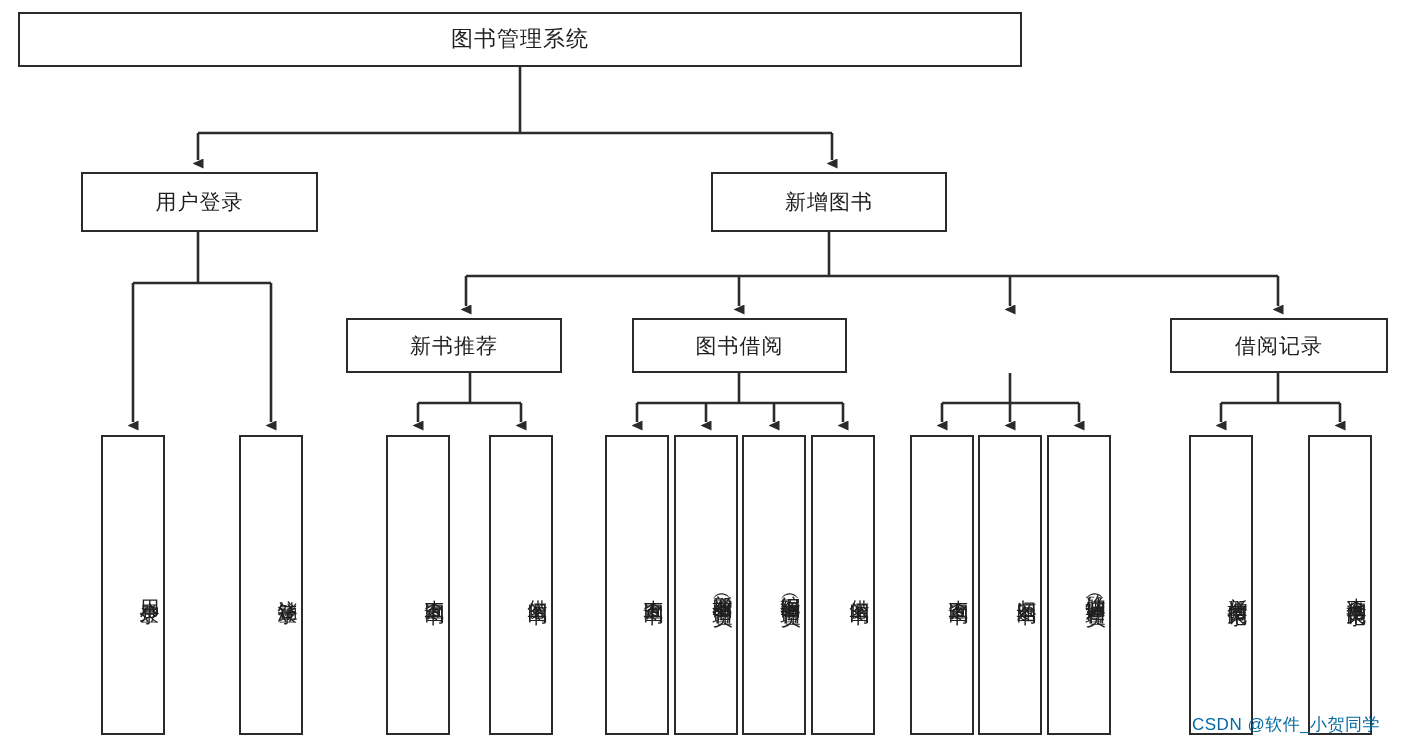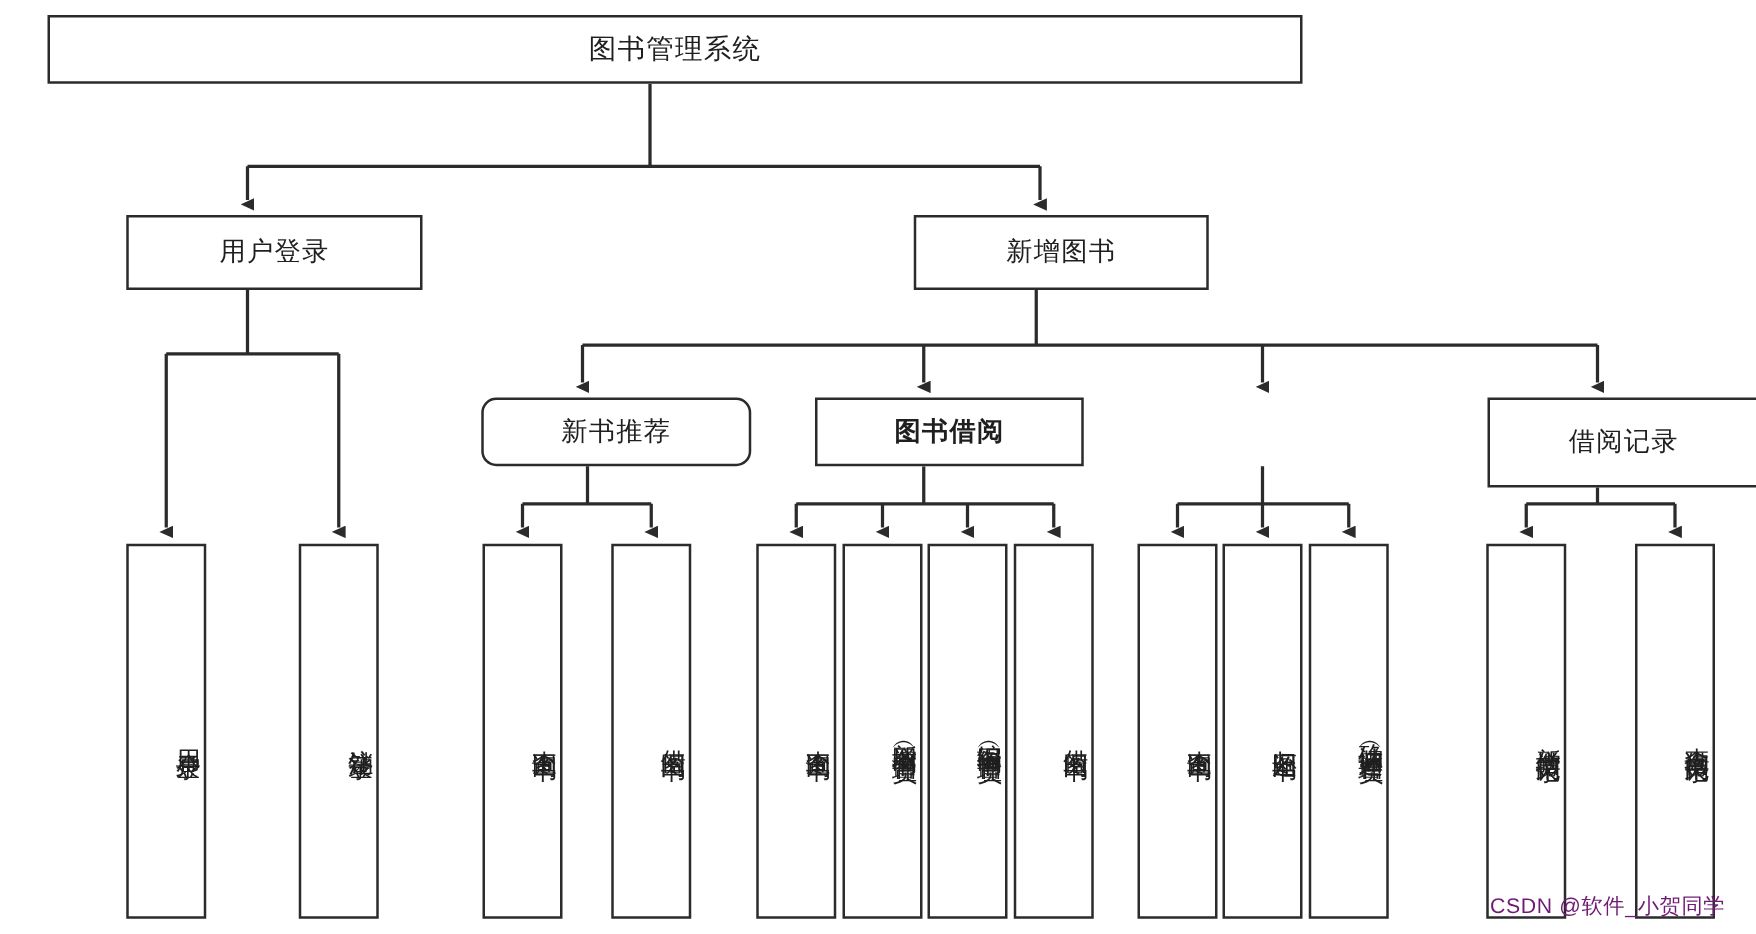--- a/index.html
+++ b/index.html
@@ -32,21 +32,20 @@
     background: #ffffff;
     display: flex;
     align-items: center;
     justify-content: center;
     color: #1f1f1f;
   }
   .node.h-node {
     font-size: 21px;
     line-height: 1.2;
     letter-spacing: 1px;
-    margin-left: 20px;
   }
   .node.root {
     font-size: 22px;
   }
   .node.leaf {
     writing-mode: vertical-rl;
     text-orientation: upright;
     font-size: 20px;
     line-height: 1.32;
     letter-spacing: 2px;
@@ -56,21 +55,21 @@
   }
   .leaf-text {
     display: block;
     writing-mode: vertical-rl;
     text-orientation: upright;
     white-space: normal;
   }
   .watermark {
     position: absolute;
     font-size: 17px;
-    color: #701a75;
+    color: #0369a1;
     letter-spacing: 0.5px;
     white-space: nowrap;
     user-select: none;
   }
 </style>
 </head>
 <body>
 
 <div id="canvas">
 
@@ -129,30 +128,30 @@
   </div>
 
   <div class="node h-node" style="left:81px; top:172px; width:237px; height:60px;">
     <span>用户登录</span>
   </div>
 
   <div class="node h-node" style="left:711px; top:172px; width:236px; height:60px;">
     <span>新增图书</span>
   </div>
 
-  <div class="node h-node" style="left:365px; top:318px; width:216px; height:55px;border-radius:12px;">
+  <div class="node h-node" style="left:346px; top:318px; width:216px; height:55px;">
     <span>新书推荐</span>
   </div>
 
-  <div class="node h-node" style="left:632px; top:318px; width:215px; height:55px;font-weight:bold;">
+  <div class="node h-node" style="left:632px; top:318px; width:215px; height:55px;">
     <span>图书借阅</span>
   </div>
 
 
-  <div class="node h-node" style="left:1170px; top:318px; width:218px; height:72px;">
+  <div class="node h-node" style="left:1170px; top:318px; width:218px; height:55px;">
     <span>借阅记录</span>
   </div>
 
   <div class="node leaf" style="left:101px; top:435px; width:64px; height:300px;">
     <span class="leaf-text">用户登录</span>
   </div>
 
   <div class="node leaf" style="left:239px; top:435px; width:64px; height:300px;">
     <span class="leaf-text">注销登录</span>
   </div>

